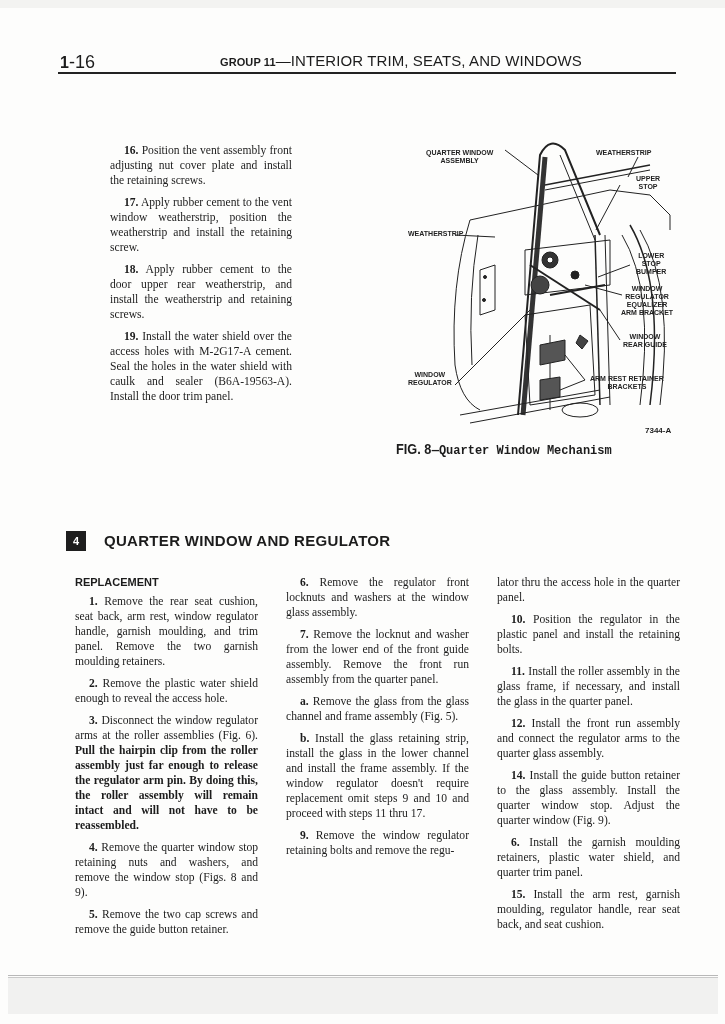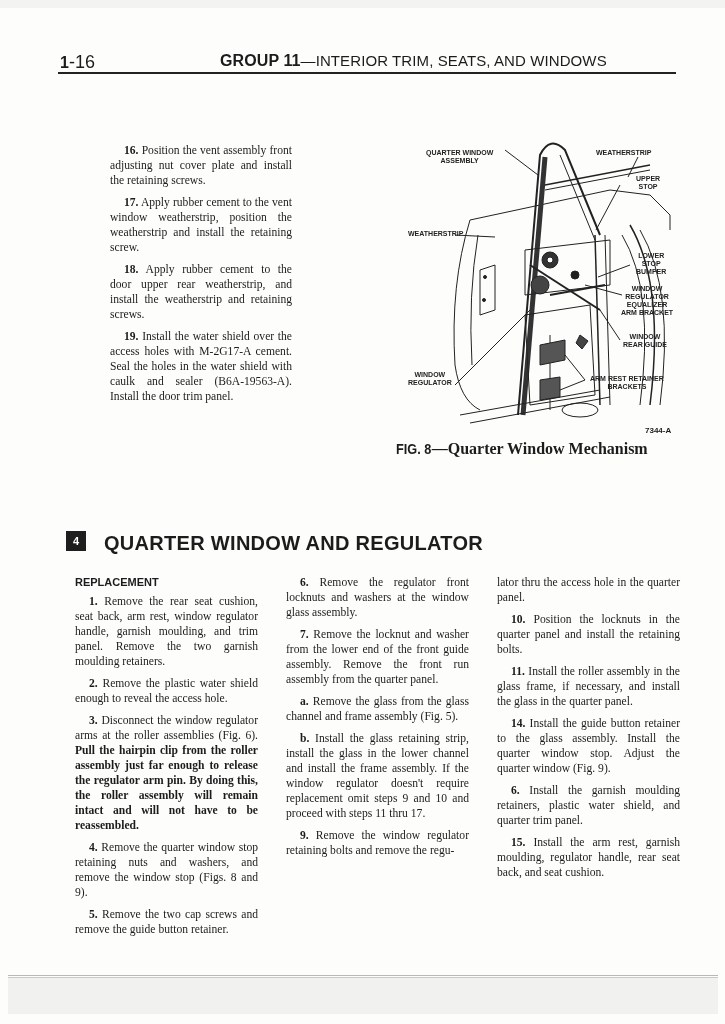--- a/index.html
+++ b/index.html
@@ -7,41 +7,41 @@
     width: 725px; height: 1024px; position: relative; overflow: hidden;
     background: #fdfdfc; color: #1c1c1c;
     font-family: "Liberation Serif", serif;
   }
   .page-edge-top { position: absolute; left: 0; top: 0; width: 725px; height: 8px; background: #f3f3f1; }
   .header { position: absolute; left: 60px; top: 52px; width: 616px; height: 22px; }
   .page-num { position: absolute; left: 0; top: 0; font-family: "Liberation Sans", sans-serif; font-size: 16px; }
   .page-num b { font-weight: bold; }
   .page-num span { font-weight: normal; font-size: 18px; }
   .running-head { position: absolute; left: 160px; top: 0; font-family: "Liberation Sans", sans-serif; font-size: 15px; letter-spacing: 0.1px; white-space: nowrap; }
-  .running-head b { font-weight: bold; font-size: 16px; }
+  .running-head b { font-weight: bold; font-size: 11px; }
   .header-rule { position: absolute; left: 58px; top: 72px; width: 618px; height: 2px; background: #222; }
 
   .col { position: absolute; font-size: 11.6px; line-height: 15px; text-align: justify; }
   .col p { margin: 0 0 7px 0; text-indent: 14px; }
   .col p b.n { font-weight: bold; }
   .col p .bold { font-weight: bold; }
   .col p.cont { text-indent: 0; }
 
   .top-col { left: 74px; top: 143px; width: 182px; margin-left: 36px; }
 
   .figure { position: absolute; left: 400px; top: 135px; width: 285px; height: 290px; }
   .fig-label { position: absolute; font-family: "Liberation Sans", sans-serif; font-weight: bold; font-size: 7px; line-height: 8px; color: #222; text-align: center; white-space: nowrap; }
   .fig-id { position: absolute; left: 645px; top: 426px; font-family: "Liberation Sans", sans-serif; font-weight: bold; font-size: 8px; }
   .fig-caption { position: absolute; left: 396px; top: 440px; white-space: nowrap; }
   .fig-caption .fnum { font-family: "Liberation Sans", sans-serif; font-weight: bold; font-size: 15px; transform: scaleX(0.85); display: inline-block; transform-origin: left; }
-  .fig-caption .ftitle { font-family: Liberation Serif, serif; font-weight: bold; font-size: 16px; margin-left: -6px; }
+  .fig-caption .ftitle { font-family: Liberation Mono, monospace; font-weight: bold; font-size: 12px; margin-left: -6px; }
 
   .section-head { position: absolute; left: 66px; top: 531px; height: 20px; }
   .sec-badge { position: absolute; left: 0; top: 0; width: 20px; height: 20px; background: #1e1e1e; color: #fff; font-family: "Liberation Sans", sans-serif; font-weight: bold; font-size: 11px; line-height: 20px; text-align: center; }
-  .sec-title { position: absolute; left: 38px; top: 1px; font-family: "Liberation Sans", sans-serif; font-weight: bold; font-size: 20px; white-space: nowrap; letter-spacing: 0.3px; }
+  .sec-title { position: absolute; left: 38px; top: 1px; font-family: "Liberation Sans", sans-serif; font-weight: bold; font-size: 15px; white-space: nowrap; letter-spacing: 0.3px; }
 
   .sub-head { font-family: "Liberation Sans", sans-serif; font-weight: bold; font-size: 11px; margin: 0 0 4px 0; }
   .col-1 { left: 75px; top: 575px; width: 183px; }
   .col-2 { left: 286px; top: 575px; width: 183px; }
   .col-3 { left: 497px; top: 575px; width: 183px; }
 
   .footer-band { position: absolute; left: 8px; top: 977px; width: 710px; height: 36px; background: #f1f1f0; border-top: 1px solid #c9c9c9; }
   .footer-line { position: absolute; left: 8px; top: 975px; width: 710px; height: 1px; background: #b8b8b8; }
 </style>
 </head>
@@ -153,21 +153,22 @@
 <div class="col col-2">
   <p><b class="n">6.</b><span> Remove the regulator front locknuts and washers at the window glass assembly.</span></p>
   <p><b class="n">7.</b><span> Remove the locknut and washer from the lower end of the front guide assembly. Remove the front run assembly from the quarter panel.</span></p>
   <p><b class="n">a.</b><span> Remove the glass from the glass channel and frame assembly (Fig. 5).</span></p>
   <p><b class="n">b.</b><span> Install the glass retaining strip, install the glass in the lower channel and install the frame assembly. If the window regulator doesn't require replacement omit steps 9 and 10 and proceed with steps 11 thru 17.</span></p>
   <p><b class="n">9.</b><span> Remove the window regulator retaining bolts and remove the regu-</span></p>
 </div>
 
 <div class="col col-3">
   <p class="cont">lator thru the access hole in the quarter panel.</p>
-  <p><b class="n">10.</b><span> Position the locknuts in the quarter panel and install the retaining bolts.</span></p>
+  <p><b class="n">10.</b><span> Position the regulator in the plastic panel and install the retaining bolts.</span></p>
   <p><b class="n">11.</b><span> Install the roller assembly in the glass frame, if necessary, and install the glass in the quarter panel.</span></p>
+  <p><b class="n">12.</b><span> Install the front run assembly and connect the regulator arms to the quarter glass assembly.</span></p>
   <p><b class="n">14.</b><span> Install the guide button retainer to the glass assembly. Install the quarter window stop. Adjust the quarter window (Fig. 9).</span></p>
   <p><b class="n">6.</b><span> Install the garnish moulding retainers, plastic water shield, and quarter trim panel.</span></p>
   <p><b class="n">15.</b><span> Install the arm rest, garnish moulding, regulator handle, rear seat back, and seat cushion.</span></p>
 </div>
 
 <div class="footer-line"></div>
 <div class="footer-band"></div>
 
 </body></html>

